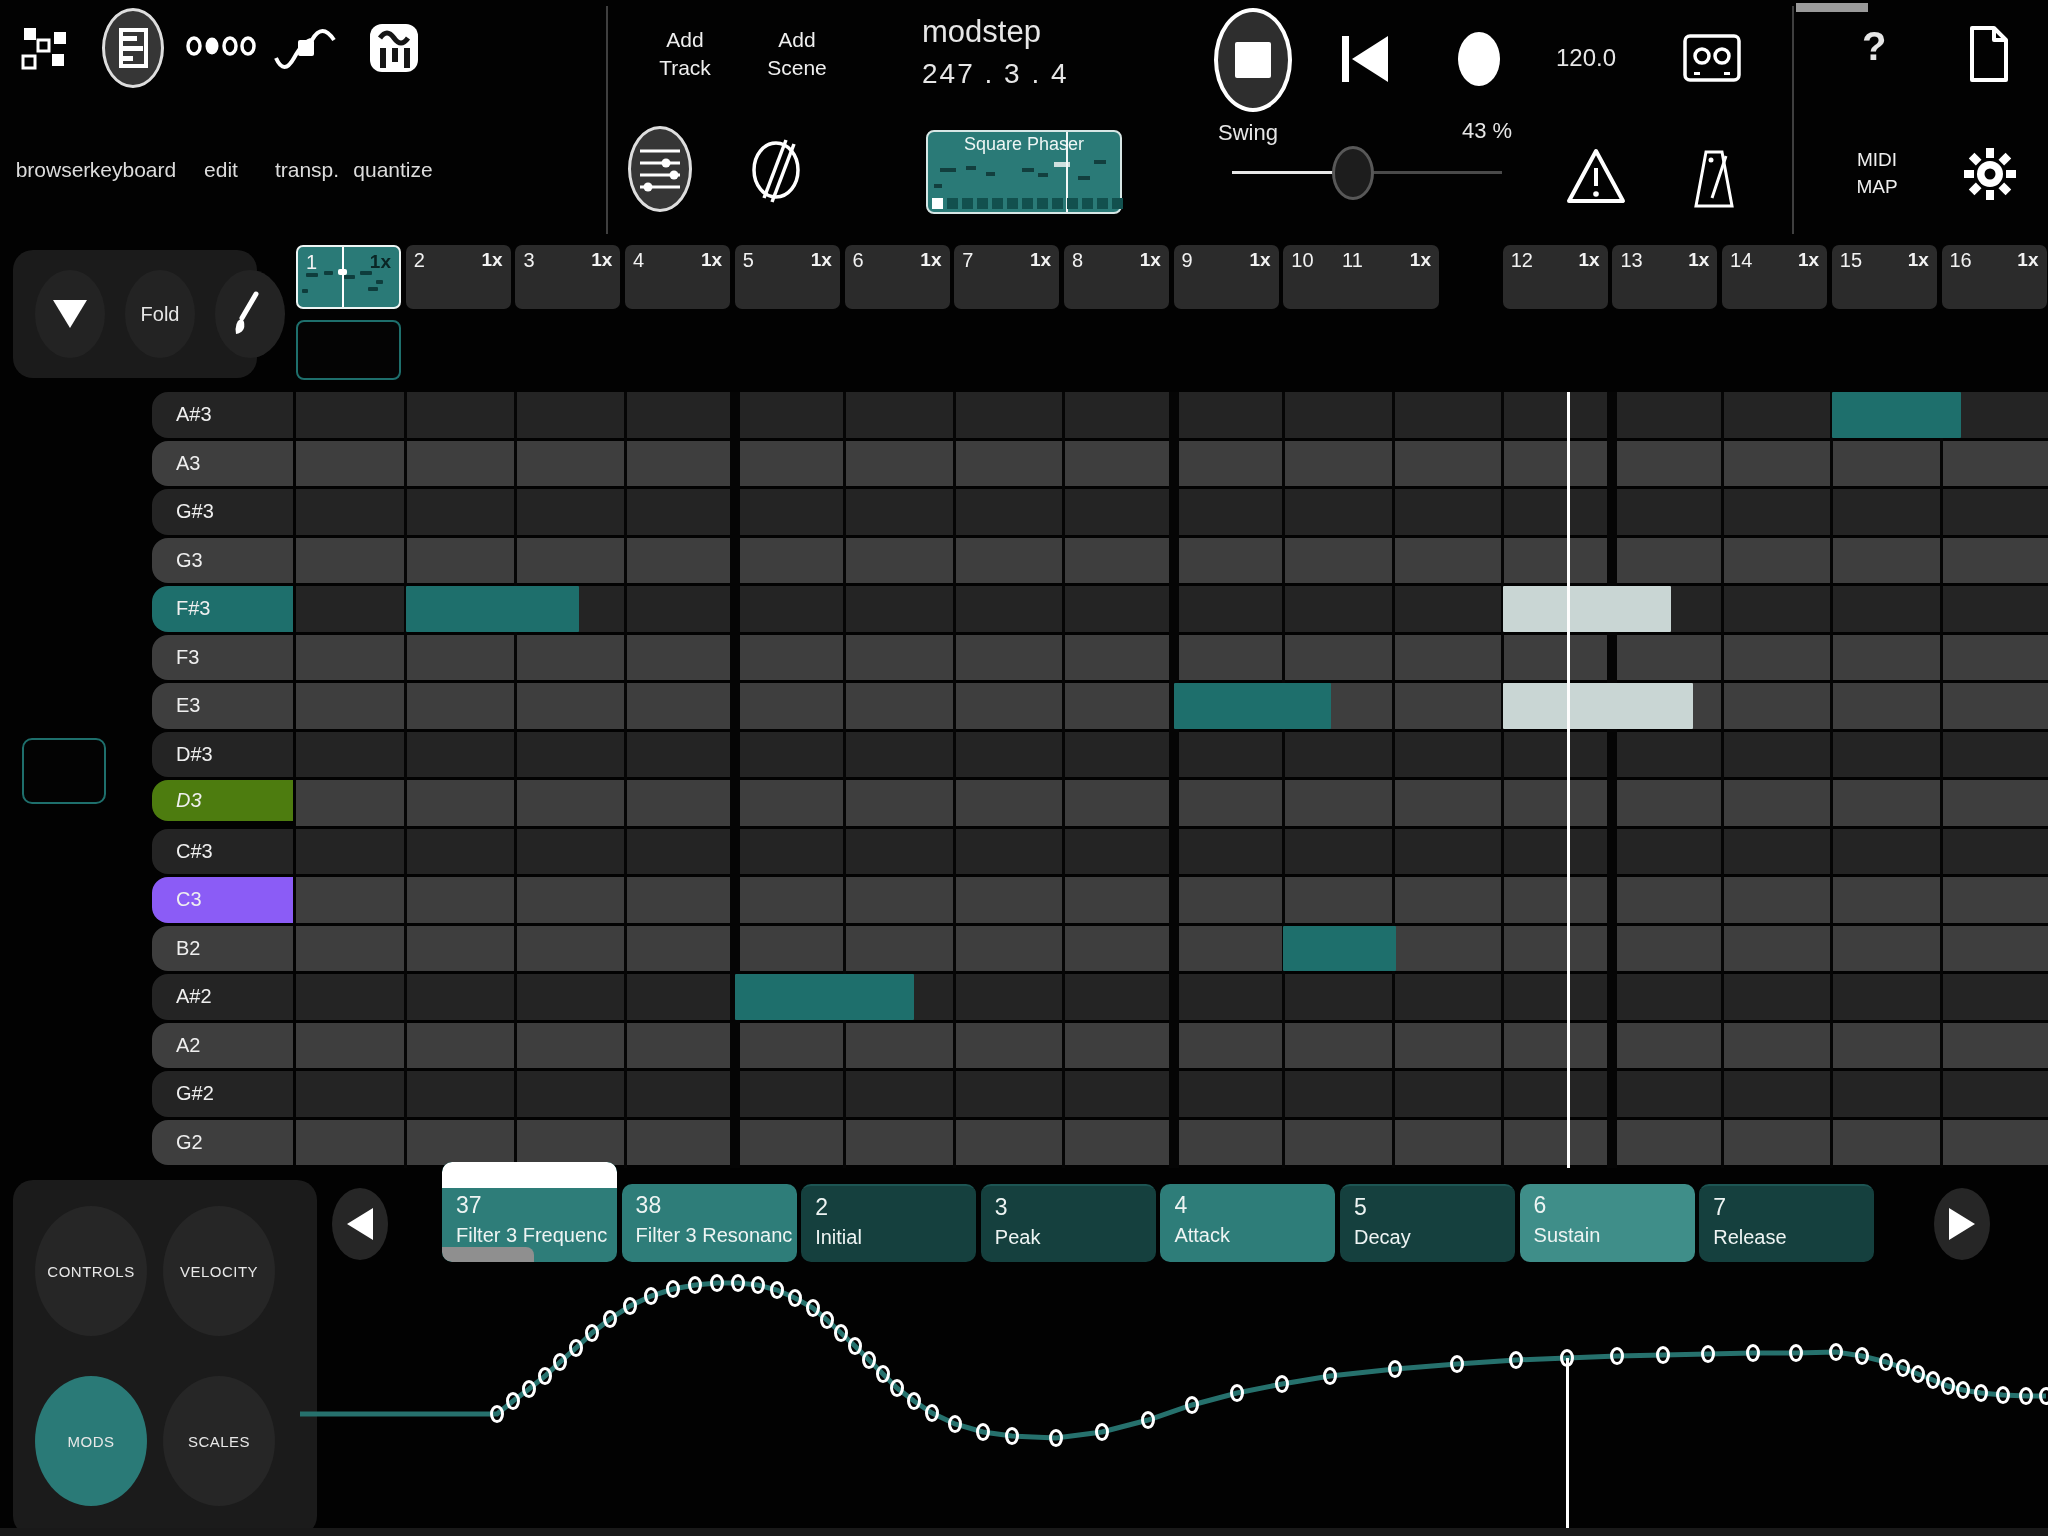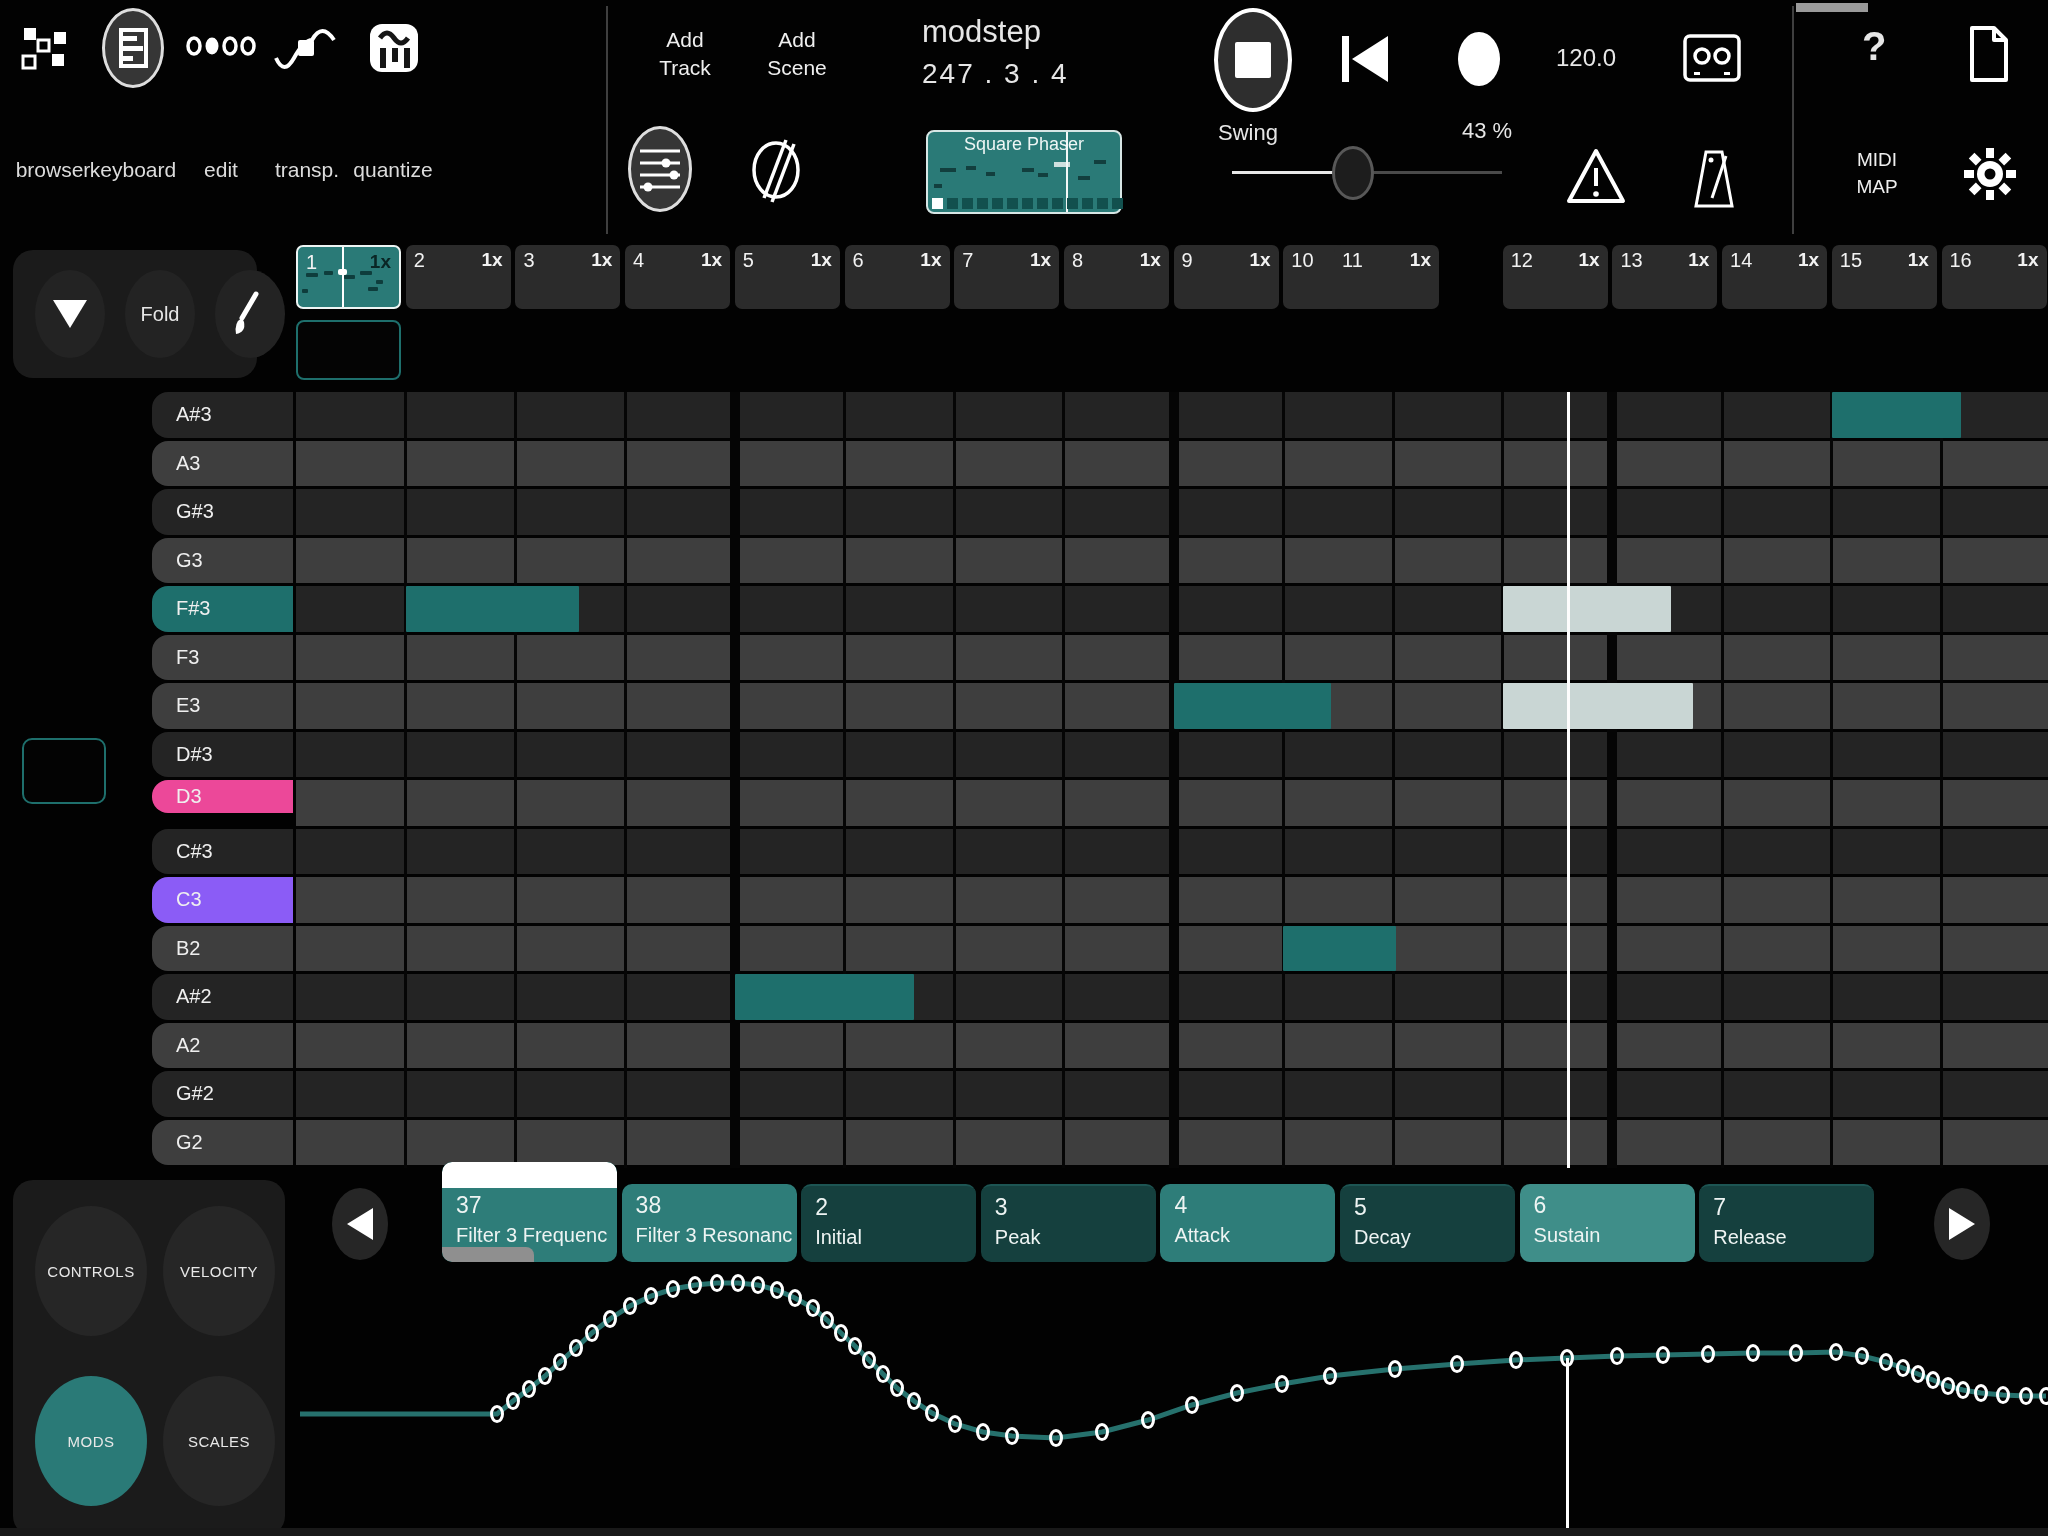--- a/index.html
+++ b/index.html
@@ -395,21 +395,21 @@
       </div>
       <div class="rowband" style="top: 291px; height: 45.5px; background: rgb(62, 62, 62);"></div>
       <div class="row-pill" style="top: 291px; height: 45.5px; background: rgb(62, 62, 62);">
         <span>E3</span>
       </div>
       <div class="rowband" style="top: 339.5px; height: 45.5px; background: rgb(36, 36, 36);"></div>
       <div class="row-pill" style="top: 339.5px; height: 45.5px; background: rgb(36, 36, 36);">
         <span>D#3</span>
       </div>
       <div class="rowband" style="top: 388px; height: 45.5px; background: rgb(62, 62, 62);"></div>
-      <div class="row-pill" style="top: 388px; height: 33px; background: #ec4899;">
+      <div class="row-pill" style="top: 388px; height: 41px; background: #4d7c0f; font-style: italic;">
         <span>D3</span>
       </div>
       <div class="rowband" style="top: 436.5px; height: 45.5px; background: rgb(36, 36, 36);"></div>
       <div class="row-pill" style="top: 436.5px; height: 45.5px; background: rgb(36, 36, 36);">
         <span>C#3</span>
       </div>
       <div class="rowband" style="top: 485px; height: 45.5px; background: rgb(62, 62, 62);"></div>
       <div class="row-pill" style="top: 485px; height: 45.5px; background: #8b5cf6;">
         <span>C3</span>
       </div>
@@ -452,21 +452,21 @@
       <div class="note" style="left: 734.8px; top: 582px; width: 179.005px; height: 45.5px; background: rgb(30, 111, 108);"></div>
       <div class="note" style="left: 1173.6px; top: 291px; width: 157.065px; height: 45.5px; background: rgb(30, 111, 108);"></div>
       <div class="note" style="left: 1283.3px; top: 533.5px; width: 113.185px; height: 45.5px; background: rgb(30, 111, 108);"></div>
       <div class="note" style="left: 1831.8px; top: 0px; width: 129.64px; height: 45.5px; background: rgb(30, 111, 108);"></div>
       <div class="note" style="left: 1502.7px; top: 194px; width: 168.035px; height: 45.5px; background: rgb(201, 214, 212);"></div>
       <div class="note" style="left: 1502.7px; top: 291px; width: 189.975px; height: 45.5px; background: rgb(201, 214, 212);"></div>
     </div>
 
   <div class="abs" style="left:22px;top:738px;width:84px;height:66px;border:2px solid #1e6f6c;border-radius:10px;box-sizing:border-box;background:#030303;"></div>
 
-  <div class="panel" style="left:13px;top:1180px;width:272px;height:356px;" id="modePanel">
+  <div class="panel" style="left:13px;top:1180px;width:272px;height:356px;padding-left:32px;" id="modePanel">
       <div class="ell-btn" style="left: 22px; top: 26px; width: 112px; height: 130px; background: rgb(38, 38, 38);">CONTROLS</div>
       <div class="ell-btn" style="left: 150px; top: 26px; width: 112px; height: 130px; background: rgb(38, 38, 38);">VELOCITY</div>
       <div class="ell-btn" style="left: 150px; top: 196px; width: 112px; height: 130px; background: rgb(38, 38, 38);">SCALES</div>
       <div class="ell-btn" style="left: 22px; top: 196px; width: 112px; height: 130px; background: rgb(42, 122, 119);">MODS</div>
     </div>
 
   <div class="abs" style="left:296px;top:1180px;width:1752px;height:348px;" id="modLane">
     <div class="abs circle-btn" style="left:36px;top:8px;width:56px;height:72px;background:#262626;">
       <span style="width:0;height:0;border-top:16px solid transparent;border-bottom:16px solid transparent;border-right:26px solid #fff;"></span>
     </div>

